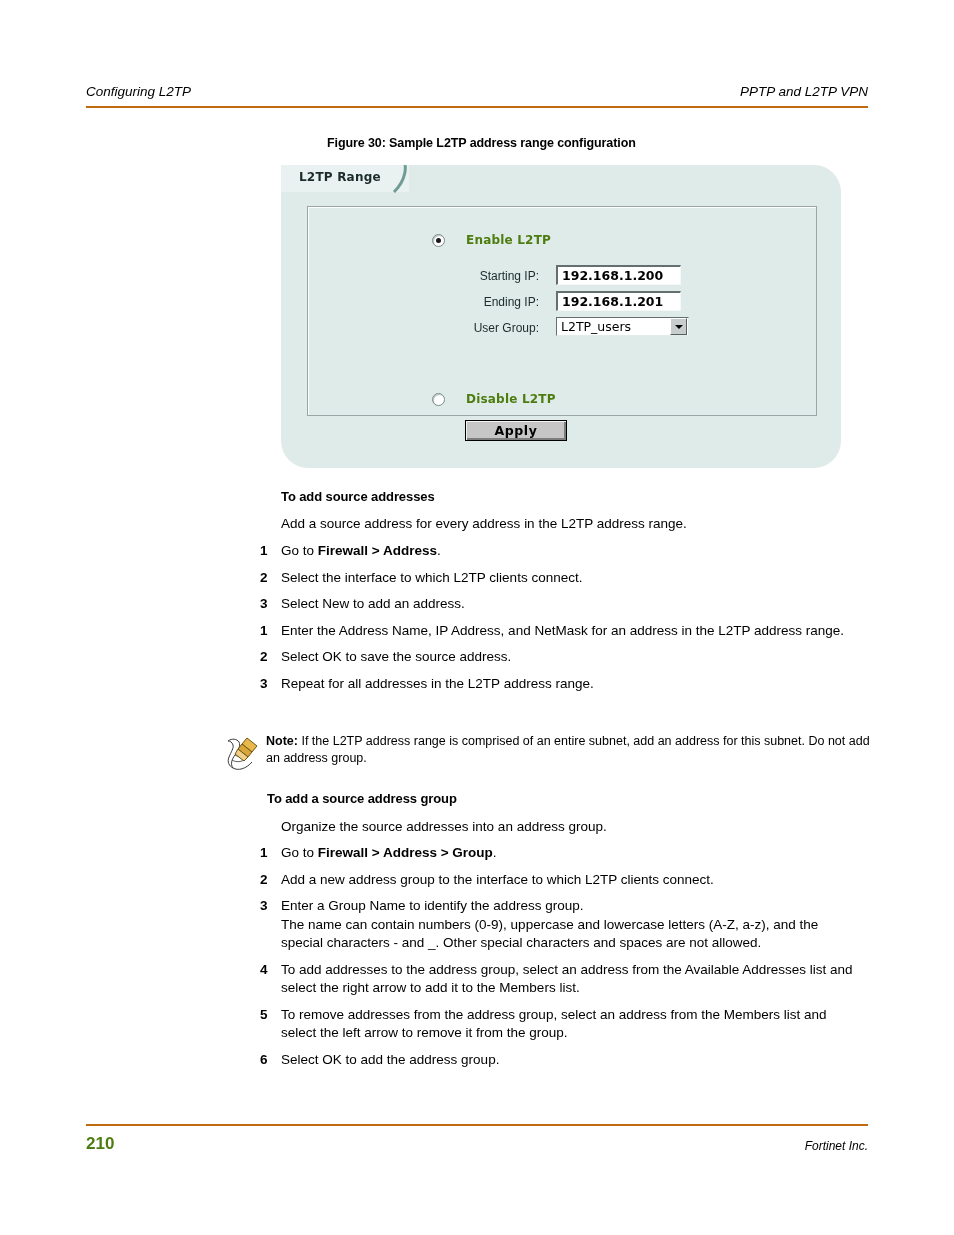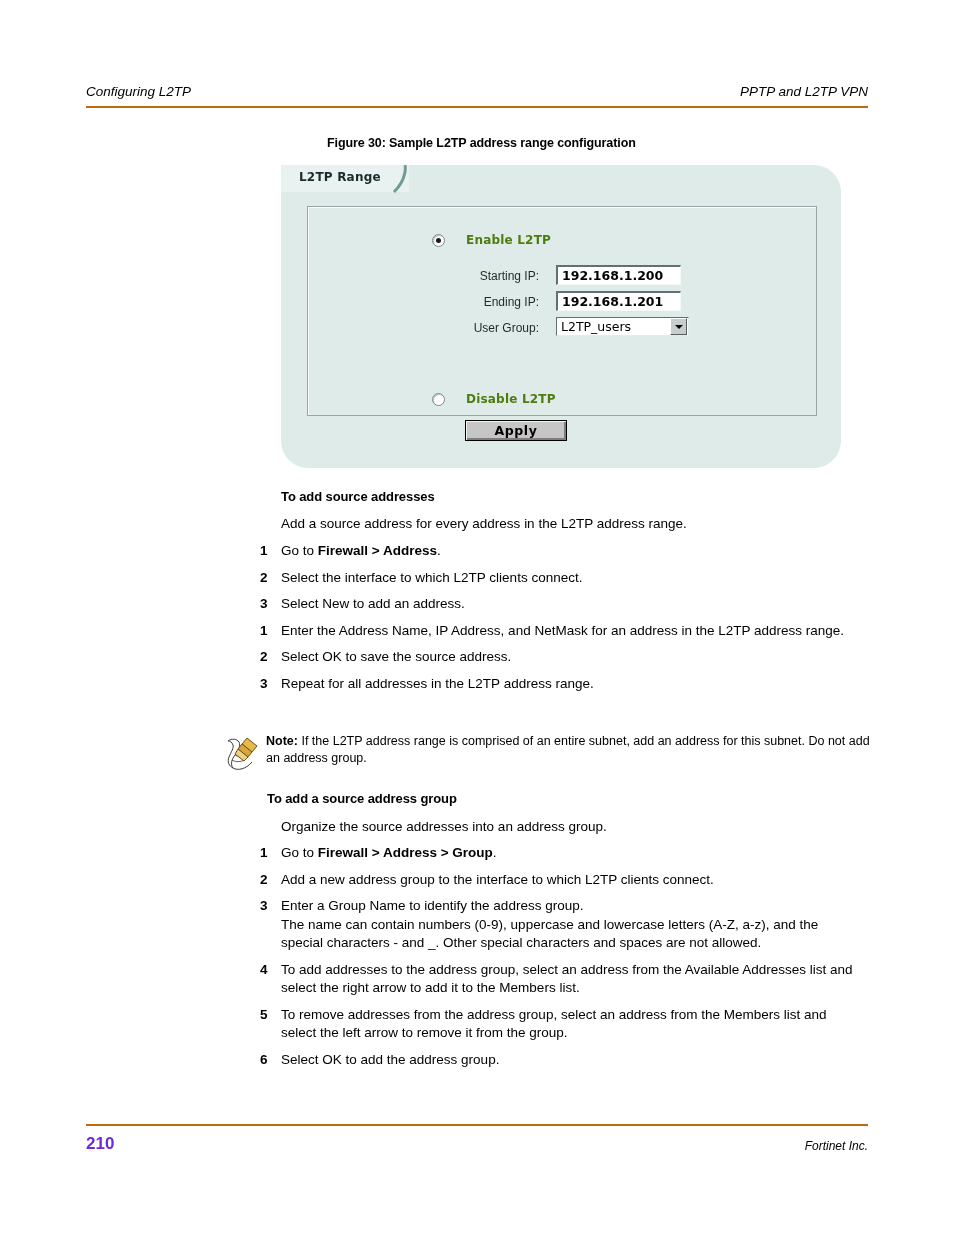--- a/index.html
+++ b/index.html
@@ -269,21 +269,21 @@
   }
   .note-text b { font-weight: bold; }
 
   
   .page-number {
     position: absolute;
     left: 86px;
     top: 1134px;
     font-size: 17px;
     font-weight: bold;
-    color: #6d28d9;
+    color: #4d7c0f;
   }
   .footer-right {
     position: absolute;
     right: 86px;
     top: 1139px;
     font-size: 12px;
     font-style: italic;
   }
 </style>
 </head>

